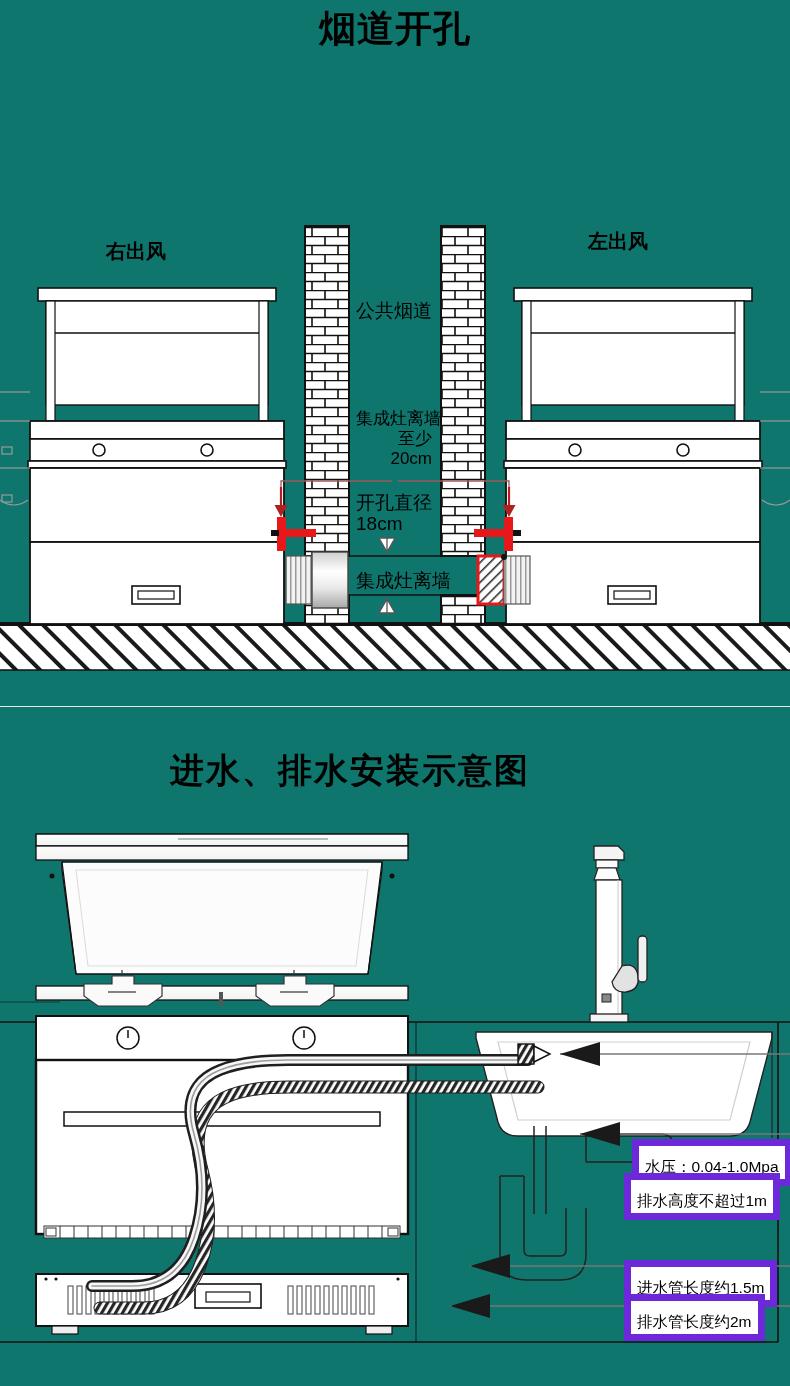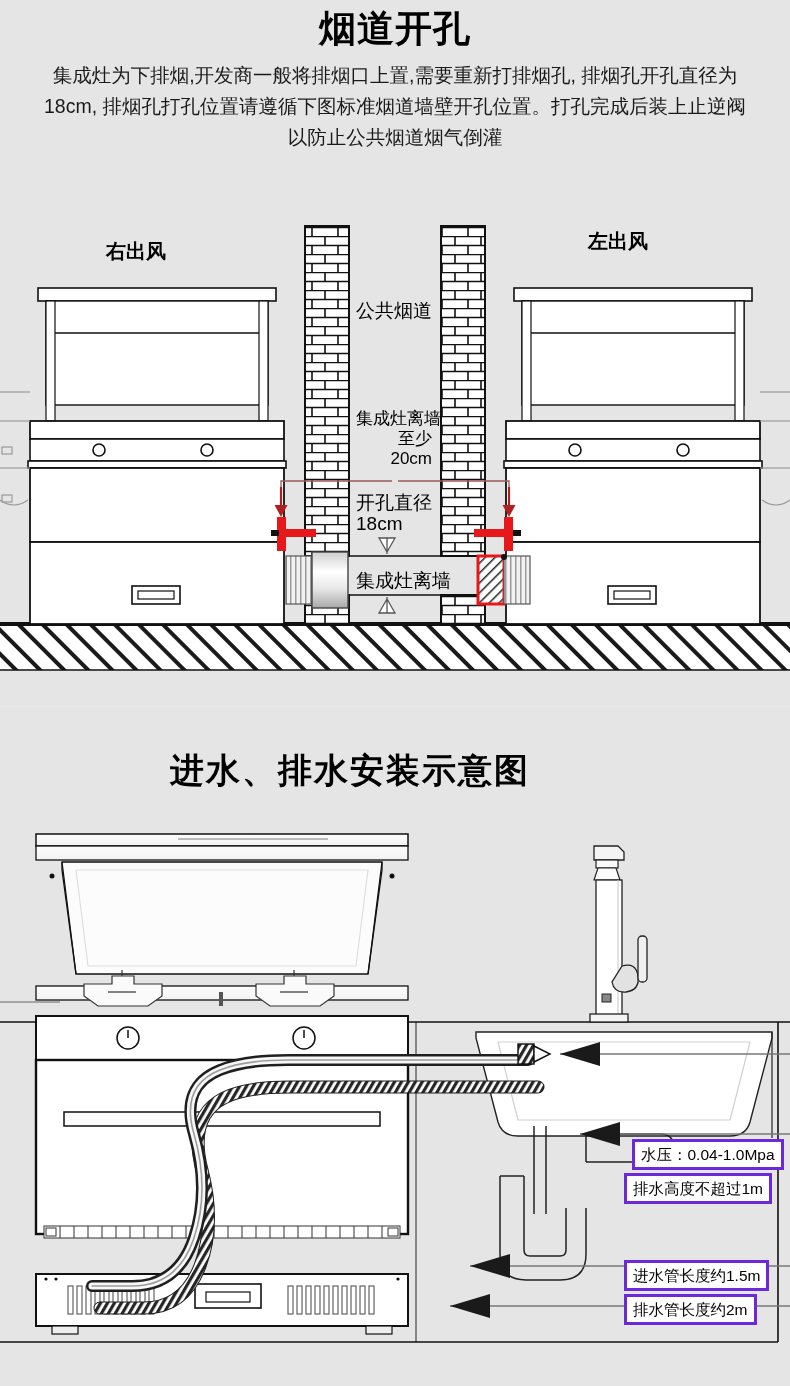--- a/index.html
+++ b/index.html
@@ -6,21 +6,21 @@
   html, body {
     margin: 0; padding: 0;
     background: #ffffff;
     font-family: "Liberation Sans", "DejaVu Sans", sans-serif;
   }
   #page {
     position: relative;
     width: 790px;
     height: 1386px;
     margin: 0 auto;
-    background: #e5e5e5;
+    background: #0f766e;
     overflow: hidden;
   }
 
   
   .sec1-title {
     position: absolute;
     top: 4px; left: 0; width: 790px;
     text-align: center;
     font-size: 37px;
     font-weight: bold;
@@ -71,37 +71,36 @@
     position: absolute;
     font-size: 20px;
     font-weight: bold;
     color: #000;
     white-space: nowrap;
   }
 
   
   .callout {
     position: absolute;
-    border: 3px solid #6d28d9;
+    border: 7px solid #6d28d9;
     background: #ffffff;
     font-size: 15.5px;
     color: #000;
-    padding: 4px 6px 3px 6px;
+    padding: 12px 6px 3px 6px;
     white-space: nowrap;
     line-height: 18px;
   }
 </style>
 </head>
 <body>
 
 <div id="page">
 
   <div class="sec1-title">烟道开孔</div>
 
-  <div class="sec1-desc">集成灶为下排烟,开发商一般将排烟口上置,需要重新打排烟孔, 排烟孔开孔直径为18cm, 排烟孔打孔位置请遵循下图标准烟道墙壁开孔位置。打孔完成后装上止逆阀以防止公共烟道烟气倒灌</div>
 
   <svg class="canvas" id="svg1" style="top:200px;" width="790" height="480" viewBox="0 0 790 480">
     <defs>
 
       <pattern id="brick" width="26" height="18" patternUnits="userSpaceOnUse">
         <rect width="26" height="18" fill="#ffffff"></rect>
         <path d="M0 0.5 H26 M0 9.5 H26" stroke="#111" stroke-width="1.6" fill="none"></path>
         <path d="M13 0.5 V9.5 M0 9.5 V18 M26 9.5 V18" stroke="#111" stroke-width="1.6" fill="none"></path>
       </pattern>
 

